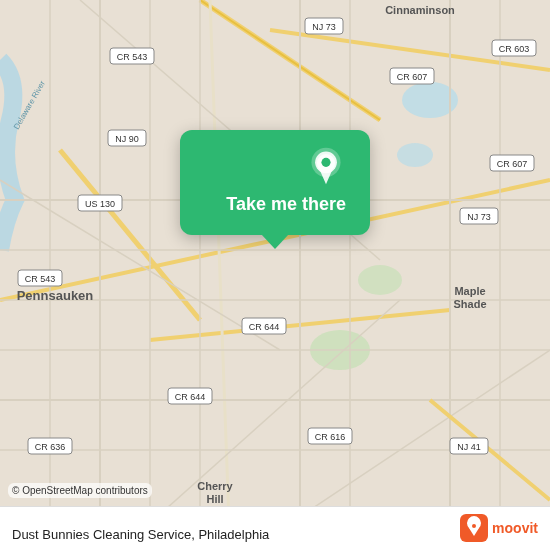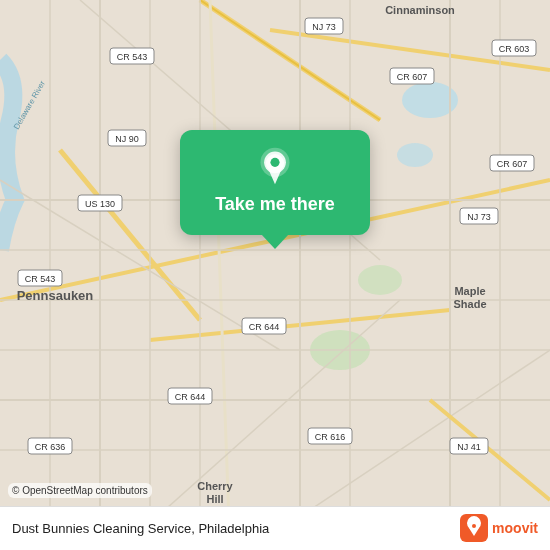--- a/index.html
+++ b/index.html
@@ -30,21 +30,21 @@
 
     
     #bottom-bar {
       position: absolute;
       bottom: 0;
       left: 0;
       right: 0;
       background: white;
       padding: 8px 12px;
       display: flex;
-      align-items: center;
+      align-items: flex-end;
       gap: 8px;
       border-top: 1px solid #ddd;
       height: 44px;
     }
 
     #moovit-logo {
       position: absolute;
       bottom: 8px;
       right: 12px;
       display: flex;
@@ -67,21 +67,21 @@
     #cta-overlay {
       position: absolute;
       top: 130px;
       left: 50%;
       transform: translateX(-50%);
       background: #2db871;
       border-radius: 12px;
       padding: 16px 24px 20px 24px;
       display: flex;
       flex-direction: column;
-      align-items: center;
+      align-items: flex-end;
       gap: 8px;
       box-shadow: 0 4px 16px rgba(0,0,0,0.25);
       min-width: 190px;
     }
 
     #cta-overlay::after {
       content: '';
       position: absolute;
       bottom: -14px;
       left: 50%;

